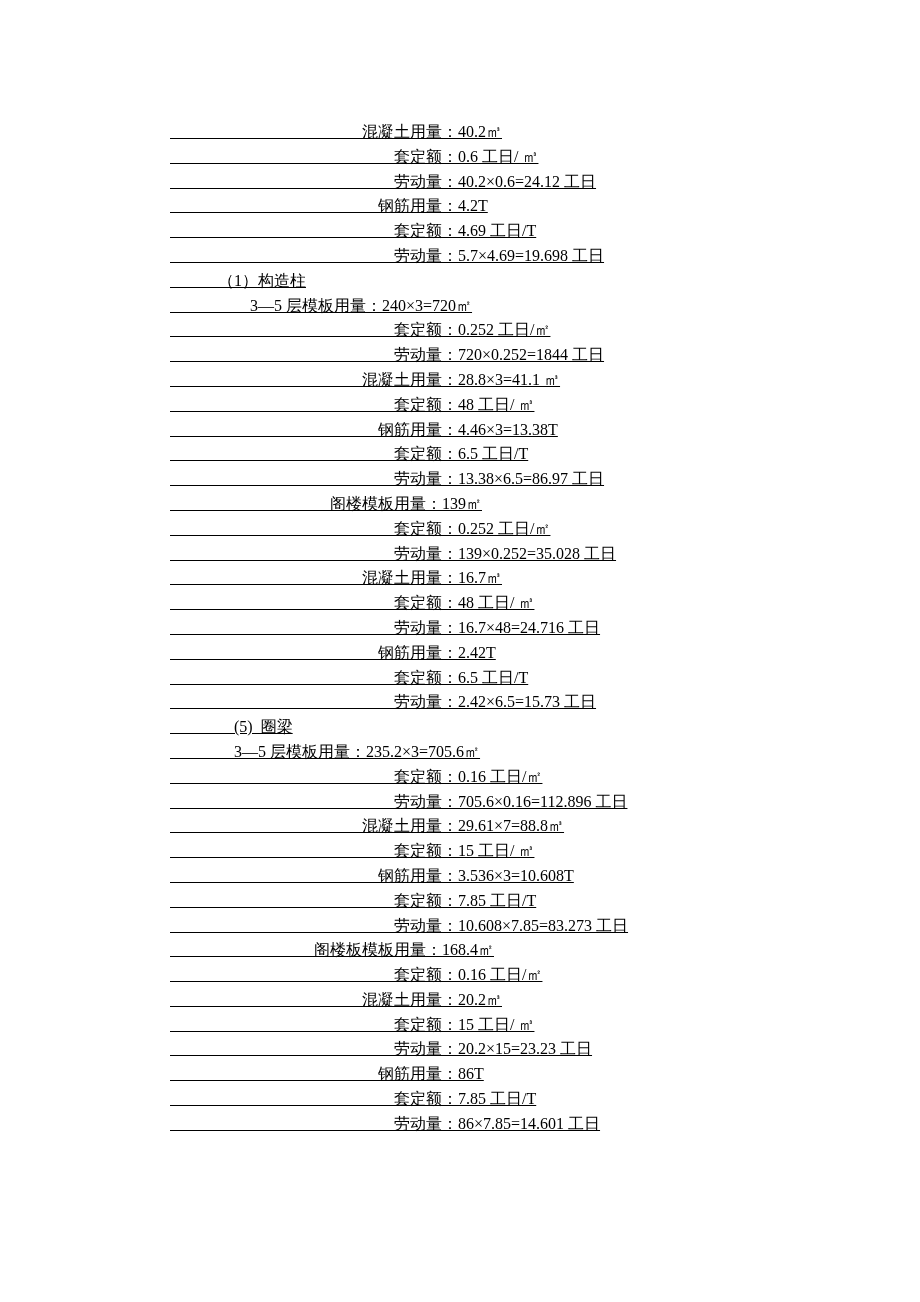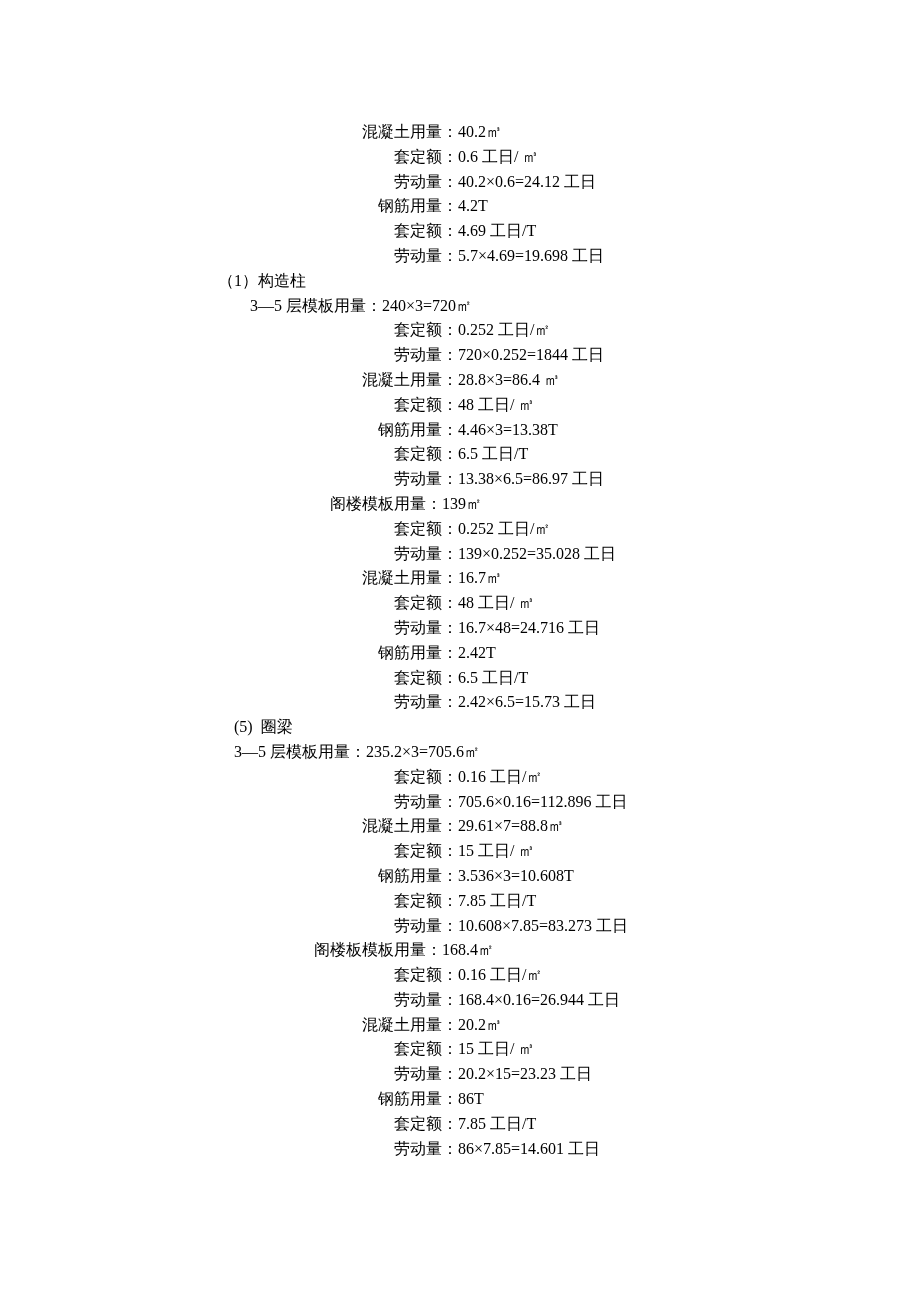--- a/index.html
+++ b/index.html
@@ -9,40 +9,41 @@
     font-family: "SimSun", "宋体", serif;
     font-size: 16px;
     line-height: 1.55;
     color: #000000;
   }
   .page {
     width: 920px;
     min-height: 1302px;
     padding: 120px 114px 80px 170px;
     box-sizing: border-box;
+    text-decoration: underline;
   }
   .line {
     white-space: pre;
   }
 </style>
 </head>
 <body>
 
 <div class="page" id="doc-root">
     <div class="line">　　　　　　　　　　　　<span>混凝土用量：</span><span>40.2㎥</span></div>
     <div class="line">　　　　　　　　　　　　　　<span>套定额：</span><span>0.6 工日/ ㎥</span></div>
     <div class="line">　　　　　　　　　　　　　　<span>劳动量：</span><span>40.2×0.6=24.12 工日</span></div>
     <div class="line">　　　　　　　　　　　　　<span>钢筋用量：</span><span>4.2T</span></div>
     <div class="line">　　　　　　　　　　　　　　<span>套定额：</span><span>4.69 工日/T</span></div>
     <div class="line">　　　　　　　　　　　　　　<span>劳动量：</span><span>5.7×4.69=19.698 工日</span></div>
     <div class="line">　　　<span>（1）构造柱</span><span></span></div>
     <div class="line">　　　　　<span>3—5 层模板用量：</span><span>240×3=720㎡</span></div>
     <div class="line">　　　　　　　　　　　　　　<span>套定额：</span><span>0.252 工日/㎡</span></div>
     <div class="line">　　　　　　　　　　　　　　<span>劳动量：</span><span>720×0.252=1844 工日</span></div>
-    <div class="line">　　　　　　　　　　　　<span>混凝土用量：</span><span>28.8×3=86.4 ㎥</span></div>
+    <div class="line">　　　　　　　　　　　　<span>混凝土用量：</span><span>28.8×3=41.1 ㎥</span></div>
     <div class="line">　　　　　　　　　　　　　　<span>套定额：</span><span>48 工日/ ㎥</span></div>
     <div class="line">　　　　　　　　　　　　　<span>钢筋用量：</span><span>4.46×3=13.38T</span></div>
     <div class="line">　　　　　　　　　　　　　　<span>套定额：</span><span>6.5 工日/T</span></div>
     <div class="line">　　　　　　　　　　　　　　<span>劳动量：</span><span>13.38×6.5=86.97 工日</span></div>
     <div class="line">　　　　　　　　　　<span>阁楼模板用量：</span><span>139㎡</span></div>
     <div class="line">　　　　　　　　　　　　　　<span>套定额：</span><span>0.252 工日/㎡</span></div>
     <div class="line">　　　　　　　　　　　　　　<span>劳动量：</span><span>139×0.252=35.028 工日</span></div>
     <div class="line">　　　　　　　　　　　　<span>混凝土用量：</span><span>16.7㎥</span></div>
     <div class="line">　　　　　　　　　　　　　　<span>套定额：</span><span>48 工日/ ㎥</span></div>
     <div class="line">　　　　　　　　　　　　　　<span>劳动量：</span><span>16.7×48=24.716 工日</span></div>
@@ -53,20 +54,19 @@
     <div class="line">　　　　<span>3—5 层模板用量：</span><span>235.2×3=705.6㎡</span></div>
     <div class="line">　　　　　　　　　　　　　　<span>套定额：</span><span>0.16 工日/㎡</span></div>
     <div class="line">　　　　　　　　　　　　　　<span>劳动量：</span><span>705.6×0.16=112.896 工日</span></div>
     <div class="line">　　　　　　　　　　　　<span>混凝土用量：</span><span>29.61×7=88.8㎥</span></div>
     <div class="line">　　　　　　　　　　　　　　<span>套定额：</span><span>15 工日/ ㎥</span></div>
     <div class="line">　　　　　　　　　　　　　<span>钢筋用量：</span><span>3.536×3=10.608T</span></div>
     <div class="line">　　　　　　　　　　　　　　<span>套定额：</span><span>7.85 工日/T</span></div>
     <div class="line">　　　　　　　　　　　　　　<span>劳动量：</span><span>10.608×7.85=83.273 工日</span></div>
     <div class="line">　　　　　　　　　<span>阁楼板模板用量：</span><span>168.4㎡</span></div>
     <div class="line">　　　　　　　　　　　　　　<span>套定额：</span><span>0.16 工日/㎡</span></div>
-    <div class="line">　　　　　　　　　　　　　　<span>劳动量：</span><span>168.4×0.16=26.944 工日</span></div>
     <div class="line">　　　　　　　　　　　　<span>混凝土用量：</span><span>20.2㎥</span></div>
     <div class="line">　　　　　　　　　　　　　　<span>套定额：</span><span>15 工日/ ㎥</span></div>
     <div class="line">　　　　　　　　　　　　　　<span>劳动量：</span><span>20.2×15=23.23 工日</span></div>
     <div class="line">　　　　　　　　　　　　　<span>钢筋用量：</span><span>86T</span></div>
     <div class="line">　　　　　　　　　　　　　　<span>套定额：</span><span>7.85 工日/T</span></div>
     <div class="line">　　　　　　　　　　　　　　<span>劳动量：</span><span>86×7.85=14.601 工日</span></div>
   </div>
 
 </body></html>

